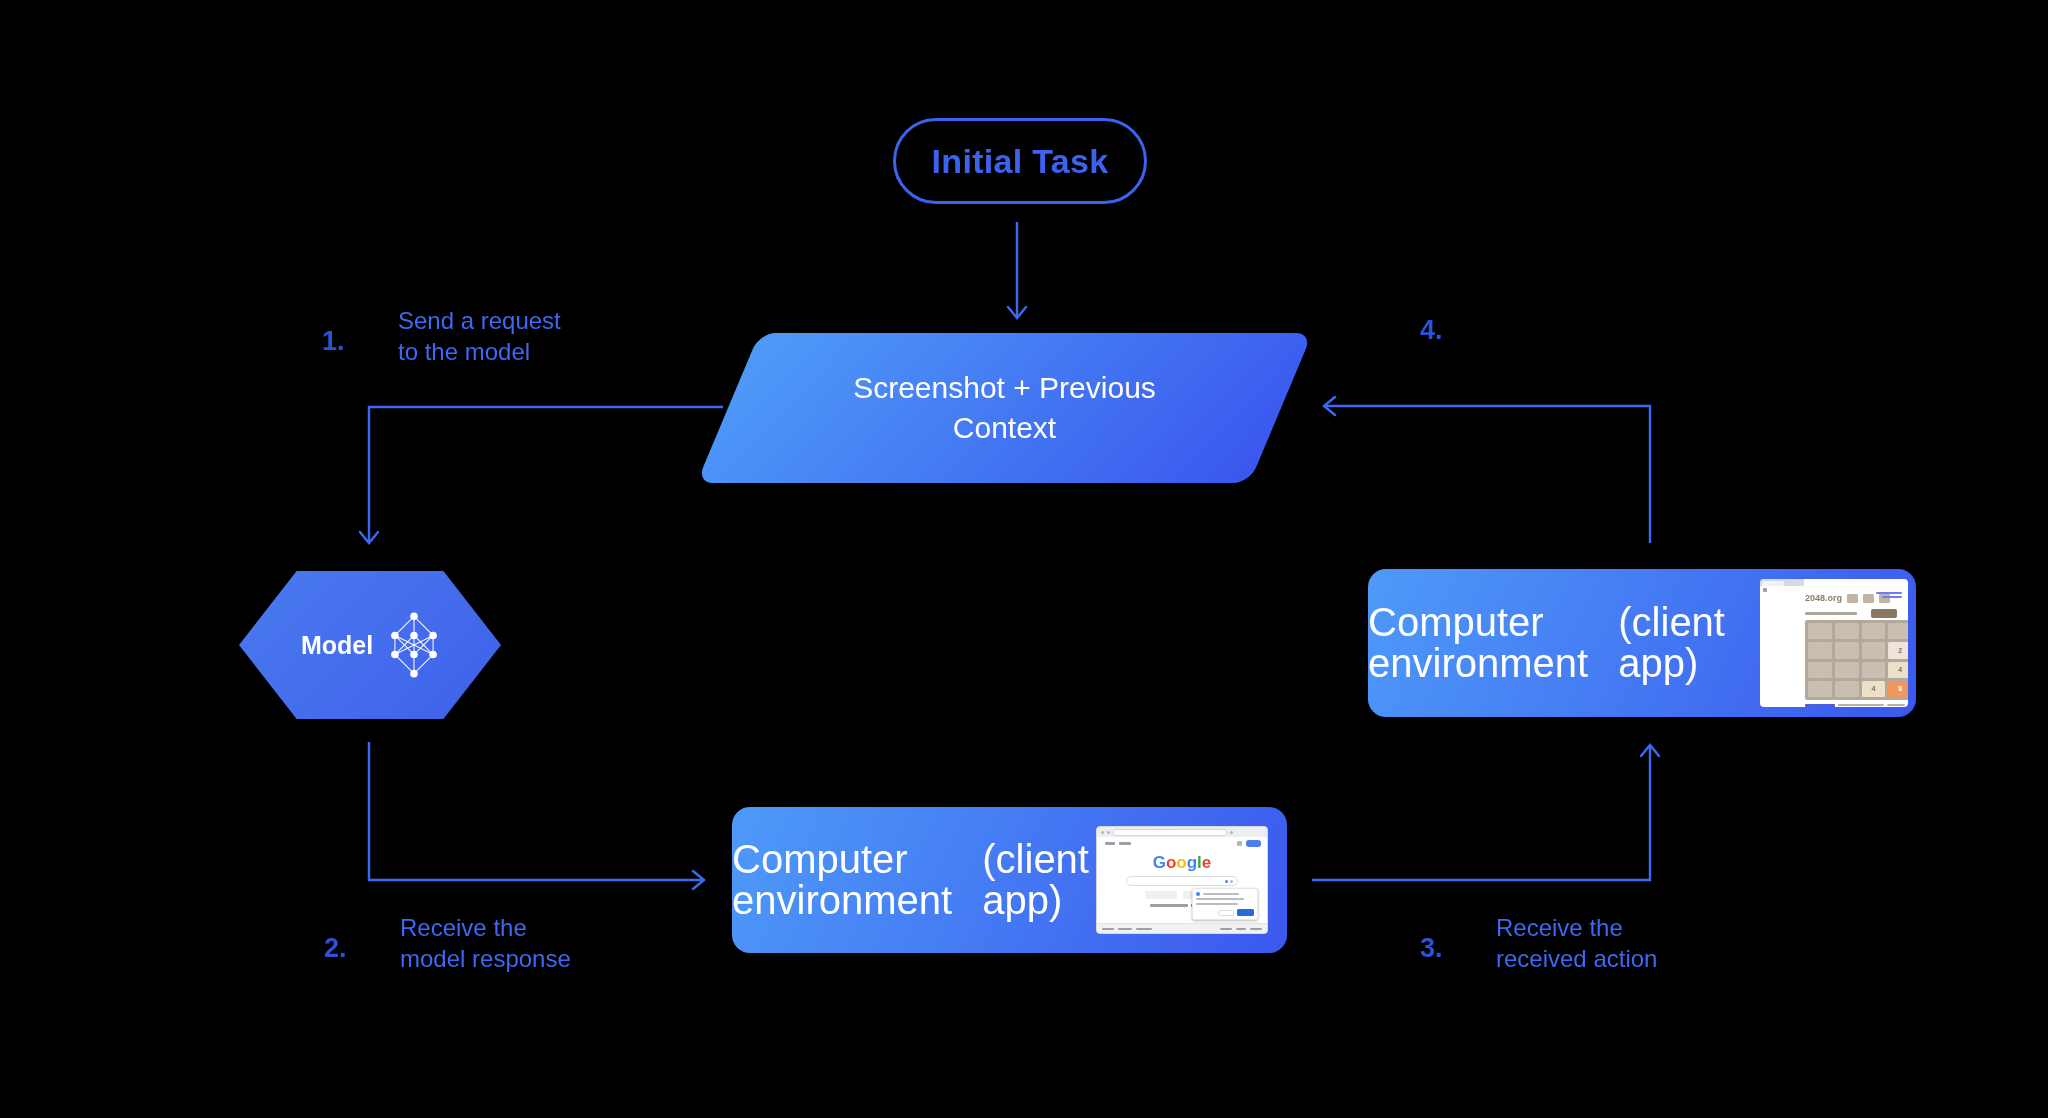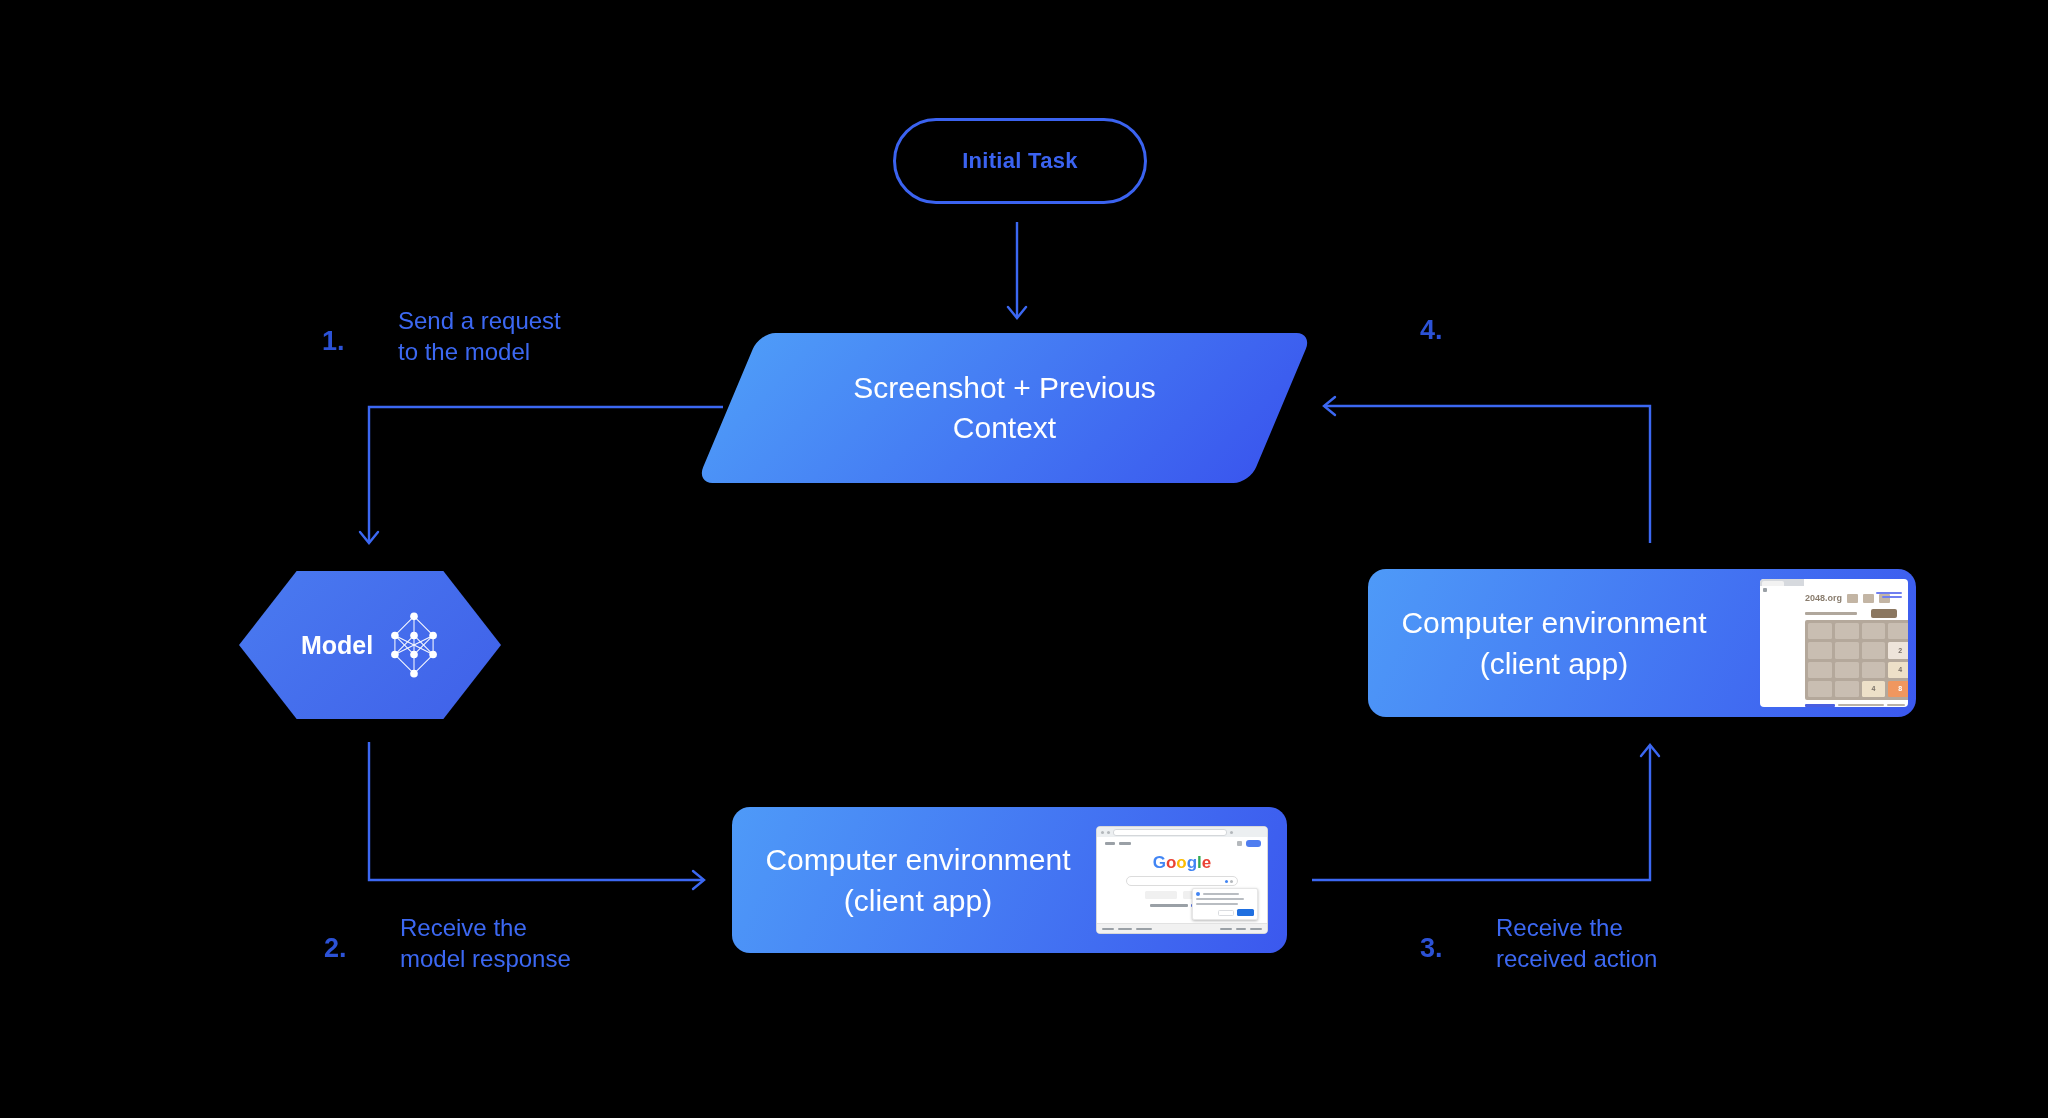--- a/index.html
+++ b/index.html
@@ -3,34 +3,34 @@
 <meta charset="utf-8">
 <style>
   html,body{margin:0;padding:0;background:#000;}
   .canvas{position:relative;width:2048px;height:1118px;background:#000000;overflow:hidden;
           font-family:"Liberation Sans",sans-serif;}
   .connectors{position:absolute;left:0;top:0;pointer-events:none;}
 
   
   .pill{position:absolute;left:893px;top:118px;width:248px;height:80px;border:3px solid #3B63F0;
         border-radius:44px;display:flex;align-items:center;justify-content:center;
-        color:#3B63F0;font-size:22px;font-weight:700;letter-spacing:.3px;}
+        color:#3B63F0;font-size:34px;font-weight:700;letter-spacing:.3px;}
   .para{position:absolute;left:728px;top:333px;width:553px;height:150px;border-radius:16px;
         transform:skewX(-22.8deg);background:linear-gradient(118deg,#4E9BF8 0%,#3A57EE 100%);}
   .para .unskew{position:absolute;inset:0;transform:skewX(22.8deg);display:flex;flex-direction:column;
         align-items:center;justify-content:center;color:#fff;font-size:30px;line-height:40px;font-weight:400;}
   .hex{position:absolute;left:239px;top:571px;width:262px;height:148px;
        clip-path:polygon(0 50%,22% 0,78% 0,100% 50%,78% 100%,22% 100%);
        background:linear-gradient(135deg,#4A7BF0 0%,#3F60E9 100%);
        display:flex;align-items:center;justify-content:center;gap:16px;color:#fff;}
   .hex .hex-label{font-size:25px;font-weight:700;}
   .env-box{position:absolute;height:148px;border-radius:18px;
        background:linear-gradient(115deg,#4E9AF8 0%,#3B58EE 100%);}
-  .env-box .env-text{position:absolute;left:0;top:0;bottom:0;width:372px;display:flex;flex-direction:column;
-       align-items:center;justify-content:center;color:#fff;font-size:30px;line-height:41px;font-weight:400;}
+  .env-box .env-text{position:absolute;left:0;top:0;bottom:0;width:372px;display:flex;flex-direction:row;
+       align-items:center;justify-content:center;color:#fff;font-size:40px;line-height:41px;font-weight:400;}
   #env-right{left:1368px;top:569px;width:548px;}
   #env-bottom{left:732px;top:807px;width:555px;height:146px;}
 
   
   .step{position:absolute;display:flex;align-items:center;}
   .step-num{width:76px;font-size:27px;font-weight:700;color:#2C52D6;padding-top:10px;}
   .step-text{font-size:24px;line-height:31px;font-weight:400;color:#3C68F2;}
 
   
   .thumb{position:absolute;background:#fff;border-radius:4px;overflow:hidden;}

